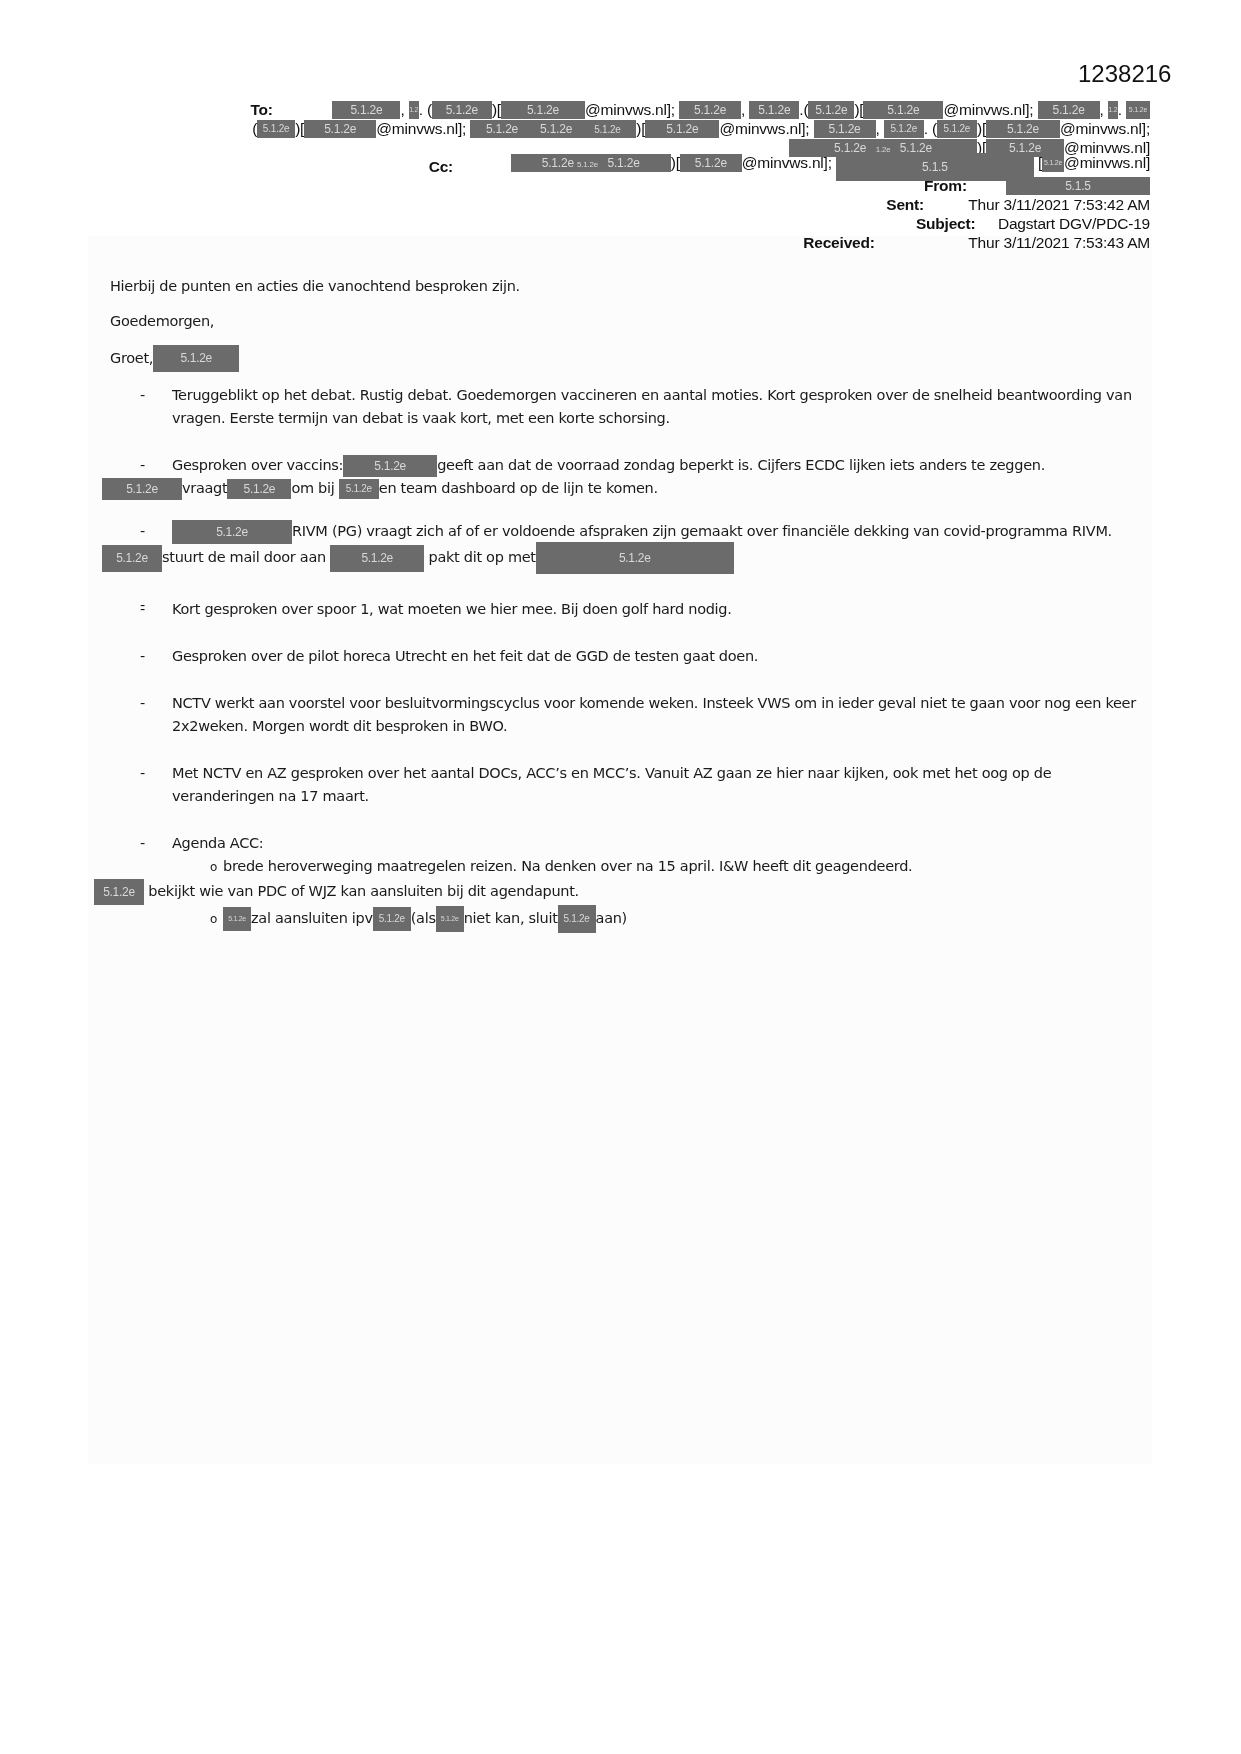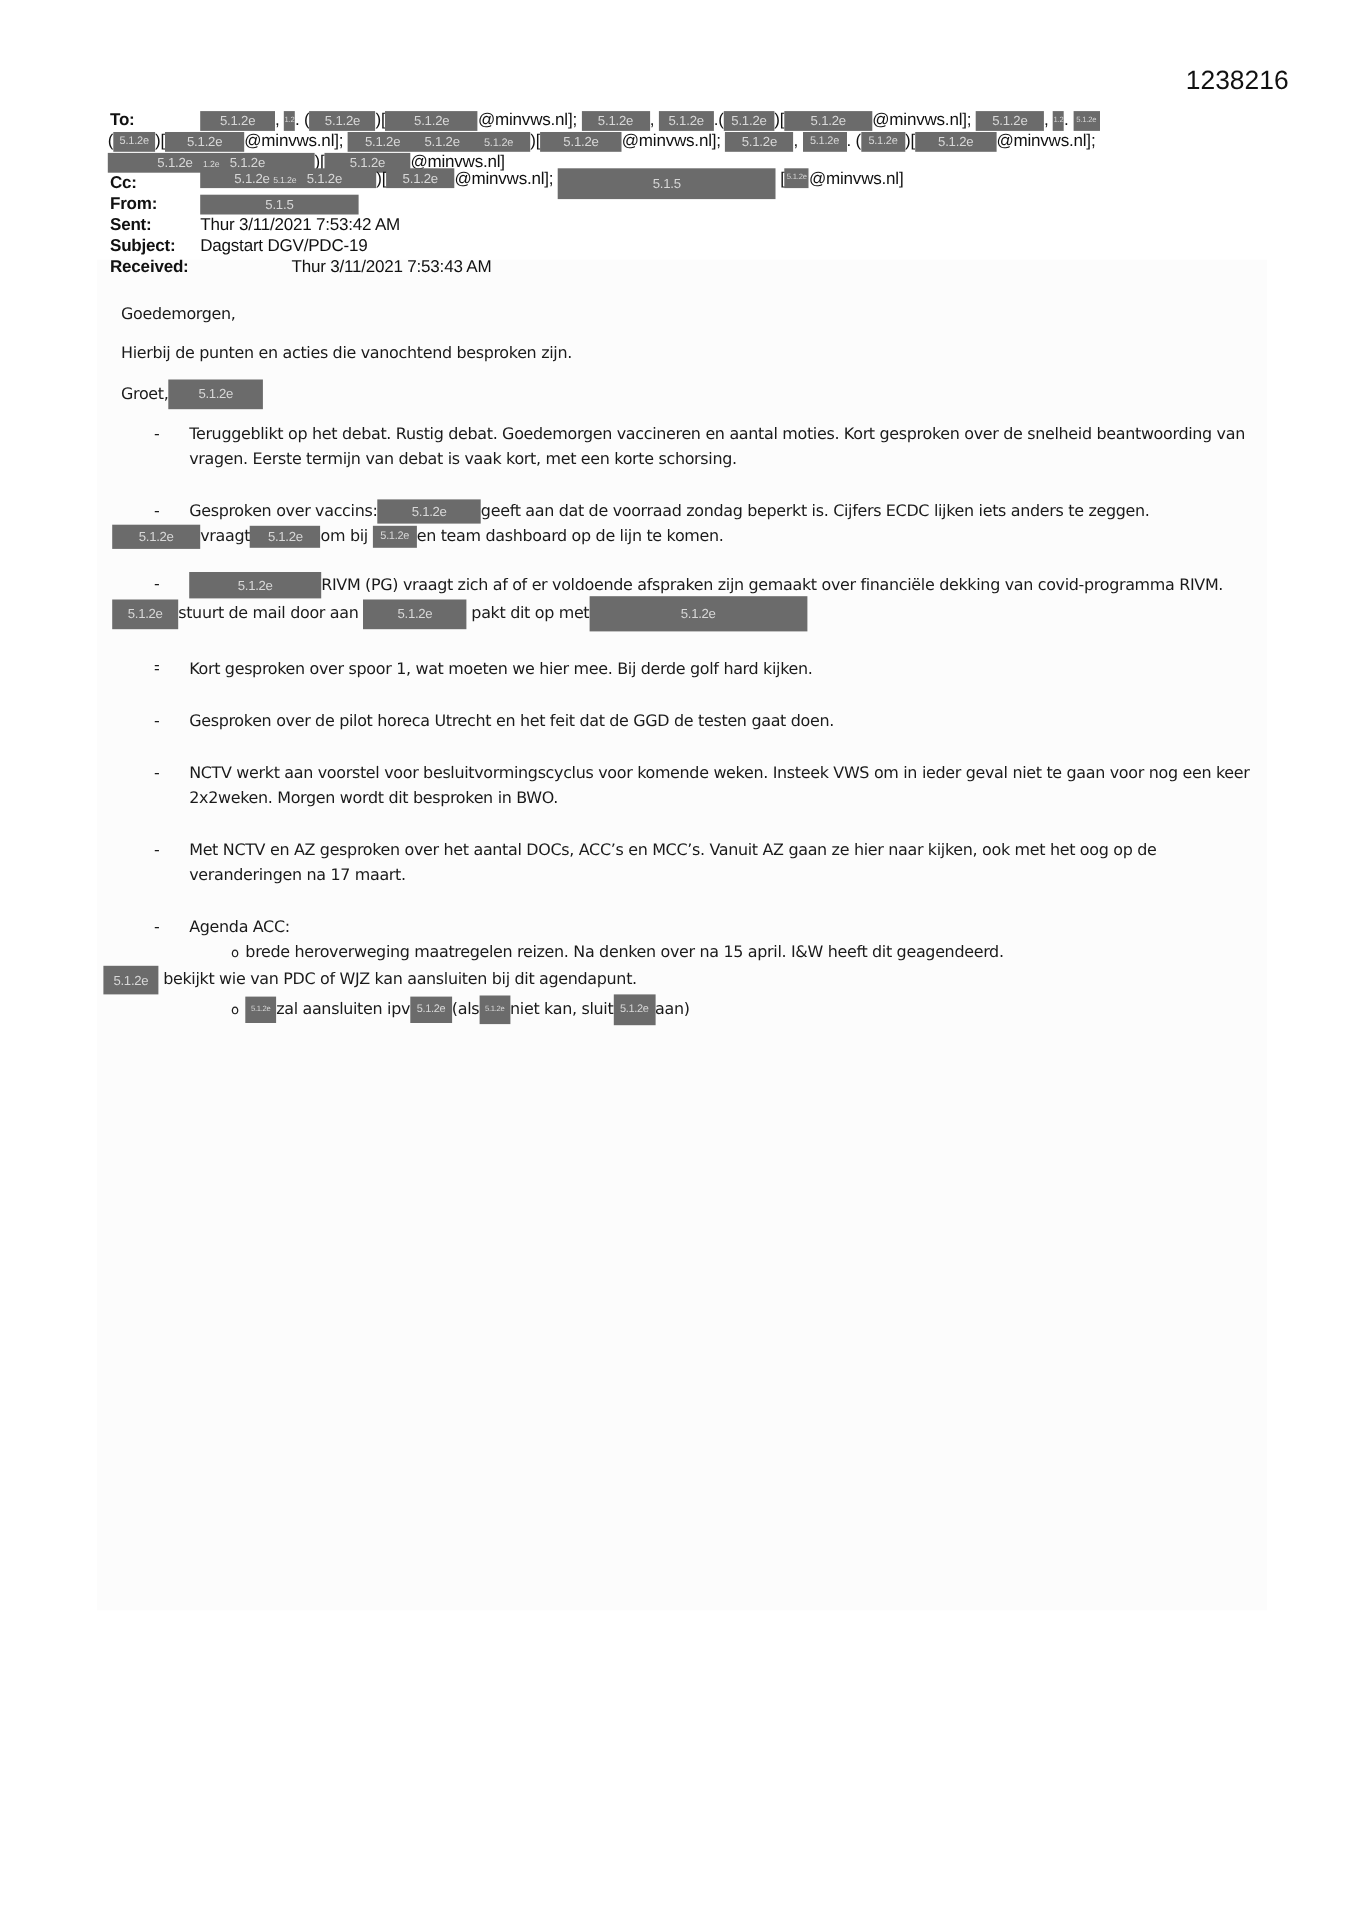--- a/index.html
+++ b/index.html
@@ -13,21 +13,21 @@
   }
   .body-bg {
     position: absolute; left: 88px; top: 236px; width: 1064px; height: 1228px;
     background: #fcfcfc;
   }
   .hdr {
     position: absolute; left: 100px; top: 100px; width: 1050px;
     font-family: "Liberation Sans", sans-serif; font-size: 15.5px; line-height: 19px;
     letter-spacing: -0.2px;
   }
-  .hdr .row { display: flex; white-space: nowrap; height: 19px; align-items: center; }
+  .hdr .row { display: flex; white-space: nowrap; height: 19px; align-items: center; justify-content: flex-end; }
   .hdr .lbl { font-weight: bold; width: 82px; flex: none; }
   .hdr .cont { padding-left: 0; }
   .r {
     display: inline-block; background: #6b6b6b; color: #d8d8d8;
     font-family: "Liberation Sans", sans-serif; font-size: 12px; text-align: center;
     vertical-align: middle; line-height: 18px; height: 18px;
   }
   .r.sm { font-size: 7px; }
   .r.md { font-size: 10px; }
   .mail {
@@ -93,22 +93,22 @@
     <span class="lbl">Subject:</span>
     <span>Dagstart DGV/PDC-19</span>
   </div>
   <div class="row">
     <span class="lbl" style="width:165px">Received:</span>
     <span>Thur 3/11/2021 7:53:43 AM</span>
   </div>
 </div>
 
 <div class="mail">
+  <p style="margin-bottom:12px">Hierbij de punten en acties die vanochtend besproken zijn.</p>
   <p style="margin-bottom:12px">Goedemorgen,</p>
-  <p style="margin-bottom:12px">Hierbij de punten en acties die vanochtend besproken zijn.</p>
   <p style="margin-bottom:12px">
     <span>Groet,</span><span class="rb" style="width:86px">5.1.2e</span>
   </p>
 
   <div class="item" style="margin-bottom:24px">
     <span class="dash">-</span>
     <span>Teruggeblikt op het debat. Rustig debat. Goedemorgen vaccineren en aantal moties. Kort gesproken over de snelheid beantwoording van vragen. Eerste termijn van debat is vaak kort, met een korte schorsing.</span>
   </div>
 
   <div class="item" style="margin-bottom:20px">
@@ -125,21 +125,21 @@
     <div style="margin-left:-70px; margin-top:-2px">
       <span class="rb" style="width:60px">5.1.2e</span><span>stuurt de mail door aan</span> <span class="rb" style="width:94px">5.1.2e</span> <span>pakt dit op met</span><span class="rb" style="width:198px;height:32px;line-height:32px">5.1.2e</span>
     </div>
   </div>
 
   <div class="item" style="margin-bottom:24px">
     <span class="dash">-</span>
   </div>
   <div class="item" style="margin-bottom:24px">
     <span class="dash">-</span>
-    <span>Kort gesproken over spoor 1, wat moeten we hier mee. Bij derde golf hard kijken.</span>
+    <span>Kort gesproken over spoor 1, wat moeten we hier mee. Bij doen golf hard nodig.</span>
   </div>
   <div class="item" style="margin-bottom:24px">
     <span class="dash">-</span>
     <span>Gesproken over de pilot horeca Utrecht en het feit dat de GGD de testen gaat doen.</span>
   </div>
   <div class="item" style="margin-bottom:24px">
     <span class="dash">-</span>
     <span>NCTV werkt aan voorstel voor besluitvormingscyclus voor komende weken. Insteek VWS om in ieder geval niet te gaan voor nog een keer 2x2weken. Morgen wordt dit besproken in BWO.</span>
   </div>
   <div class="item" style="margin-bottom:24px">

